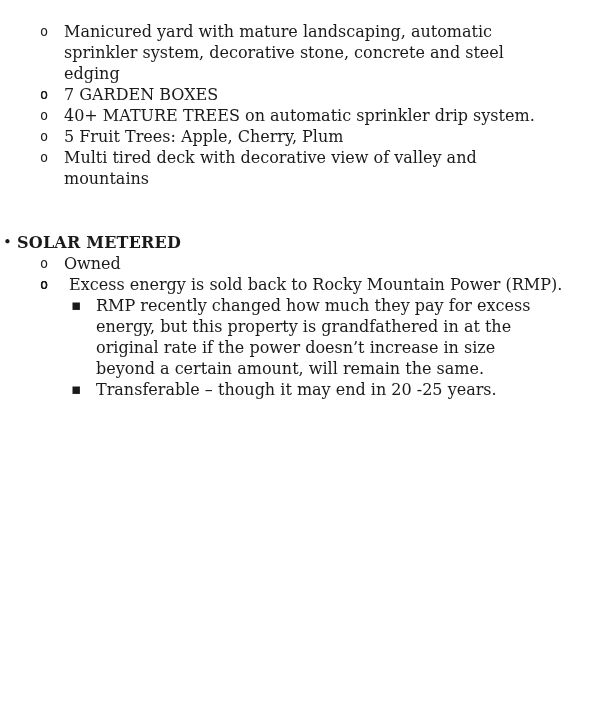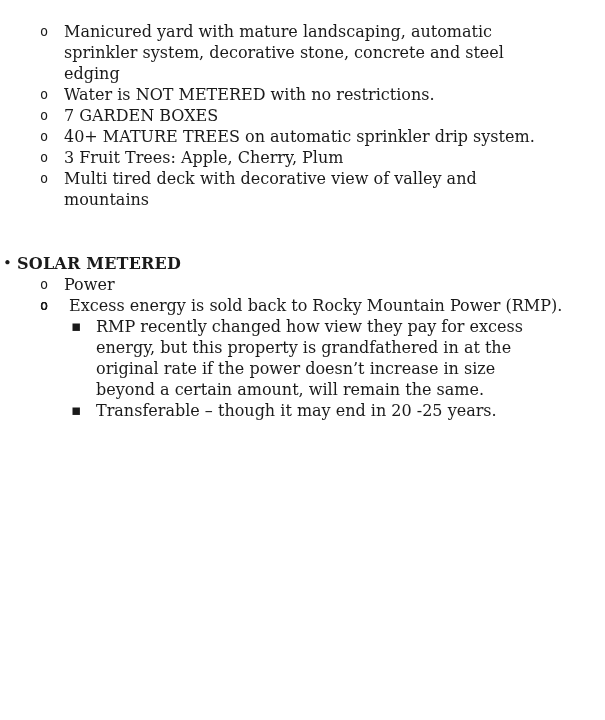--- a/index.html
+++ b/index.html
@@ -64,62 +64,61 @@
 
 <div class="page">
   <div class="doc">
 
     <div class="li l2 wrap">
       <span class="marker mk2">o</span>
       <span class="text">Manicured yard with mature landscaping, automatic sprinkler system, decorative stone, concrete and steel edging</span>
     </div>
     <div class="li l2 one">
       <span class="marker mk2">o</span>
-      <span class="text">Water is NOT METERED with no restrictions.</span>
     </div>
     <div class="li l2 one">
       <span class="marker mk2">o</span>
       <span class="text">7 GARDEN BOXES</span>
     </div>
     <div class="li l2 one">
       <span class="marker mk2">o</span>
       <span class="text">40+ MATURE TREES on automatic sprinkler drip system.</span>
     </div>
     <div class="li l2 one">
       <span class="marker mk2">o</span>
-      <span class="text">3 Fruit Trees: Apple, Cherry, Plum</span>
+      <span class="text">5 Fruit Trees: Apple, Cherry, Plum</span>
     </div>
     <div class="li l2 wrap">
       <span class="marker mk2">o</span>
       <span class="text">Multi tired deck with decorative view of valley and mountains</span>
     </div>
 
     <div class="li l1 one">
       <span class="marker mk1">•</span>
       <span class="text">SOLAR METERED</span>
     </div>
 
     <div class="li l2 one">
       <span class="marker mk2">o</span>
-      <span class="text">Power</span>
+      <span class="text">Owned</span>
     </div>
     <div class="li l2 one">
       <span class="marker mk2">o</span>
     </div>
     <div class="li l2 one">
       <span class="marker mk2">o</span>
     </div>
     <div class="li l2 one">
       <span class="marker mk2">o</span>
       <span class="text"> Excess energy is sold back to Rocky Mountain Power (RMP).</span>
     </div>
 
     <div class="li l3 wrap">
       <span class="marker mk3">▪</span>
-      <span class="text">RMP recently changed how view they pay for excess energy, but this property is grandfathered in at the original rate if the power doesn’t increase in size beyond a certain amount, will remain the same.</span>
+      <span class="text">RMP recently changed how much they pay for excess energy, but this property is grandfathered in at the original rate if the power doesn’t increase in size beyond a certain amount, will remain the same.</span>
     </div>
     <div class="li l3 one">
       <span class="marker mk3">▪</span>
       <span class="text">Transferable – though it may end in 20 -25 years.</span>
     </div>
 
   </div>
 </div>
 
 </body></html>

